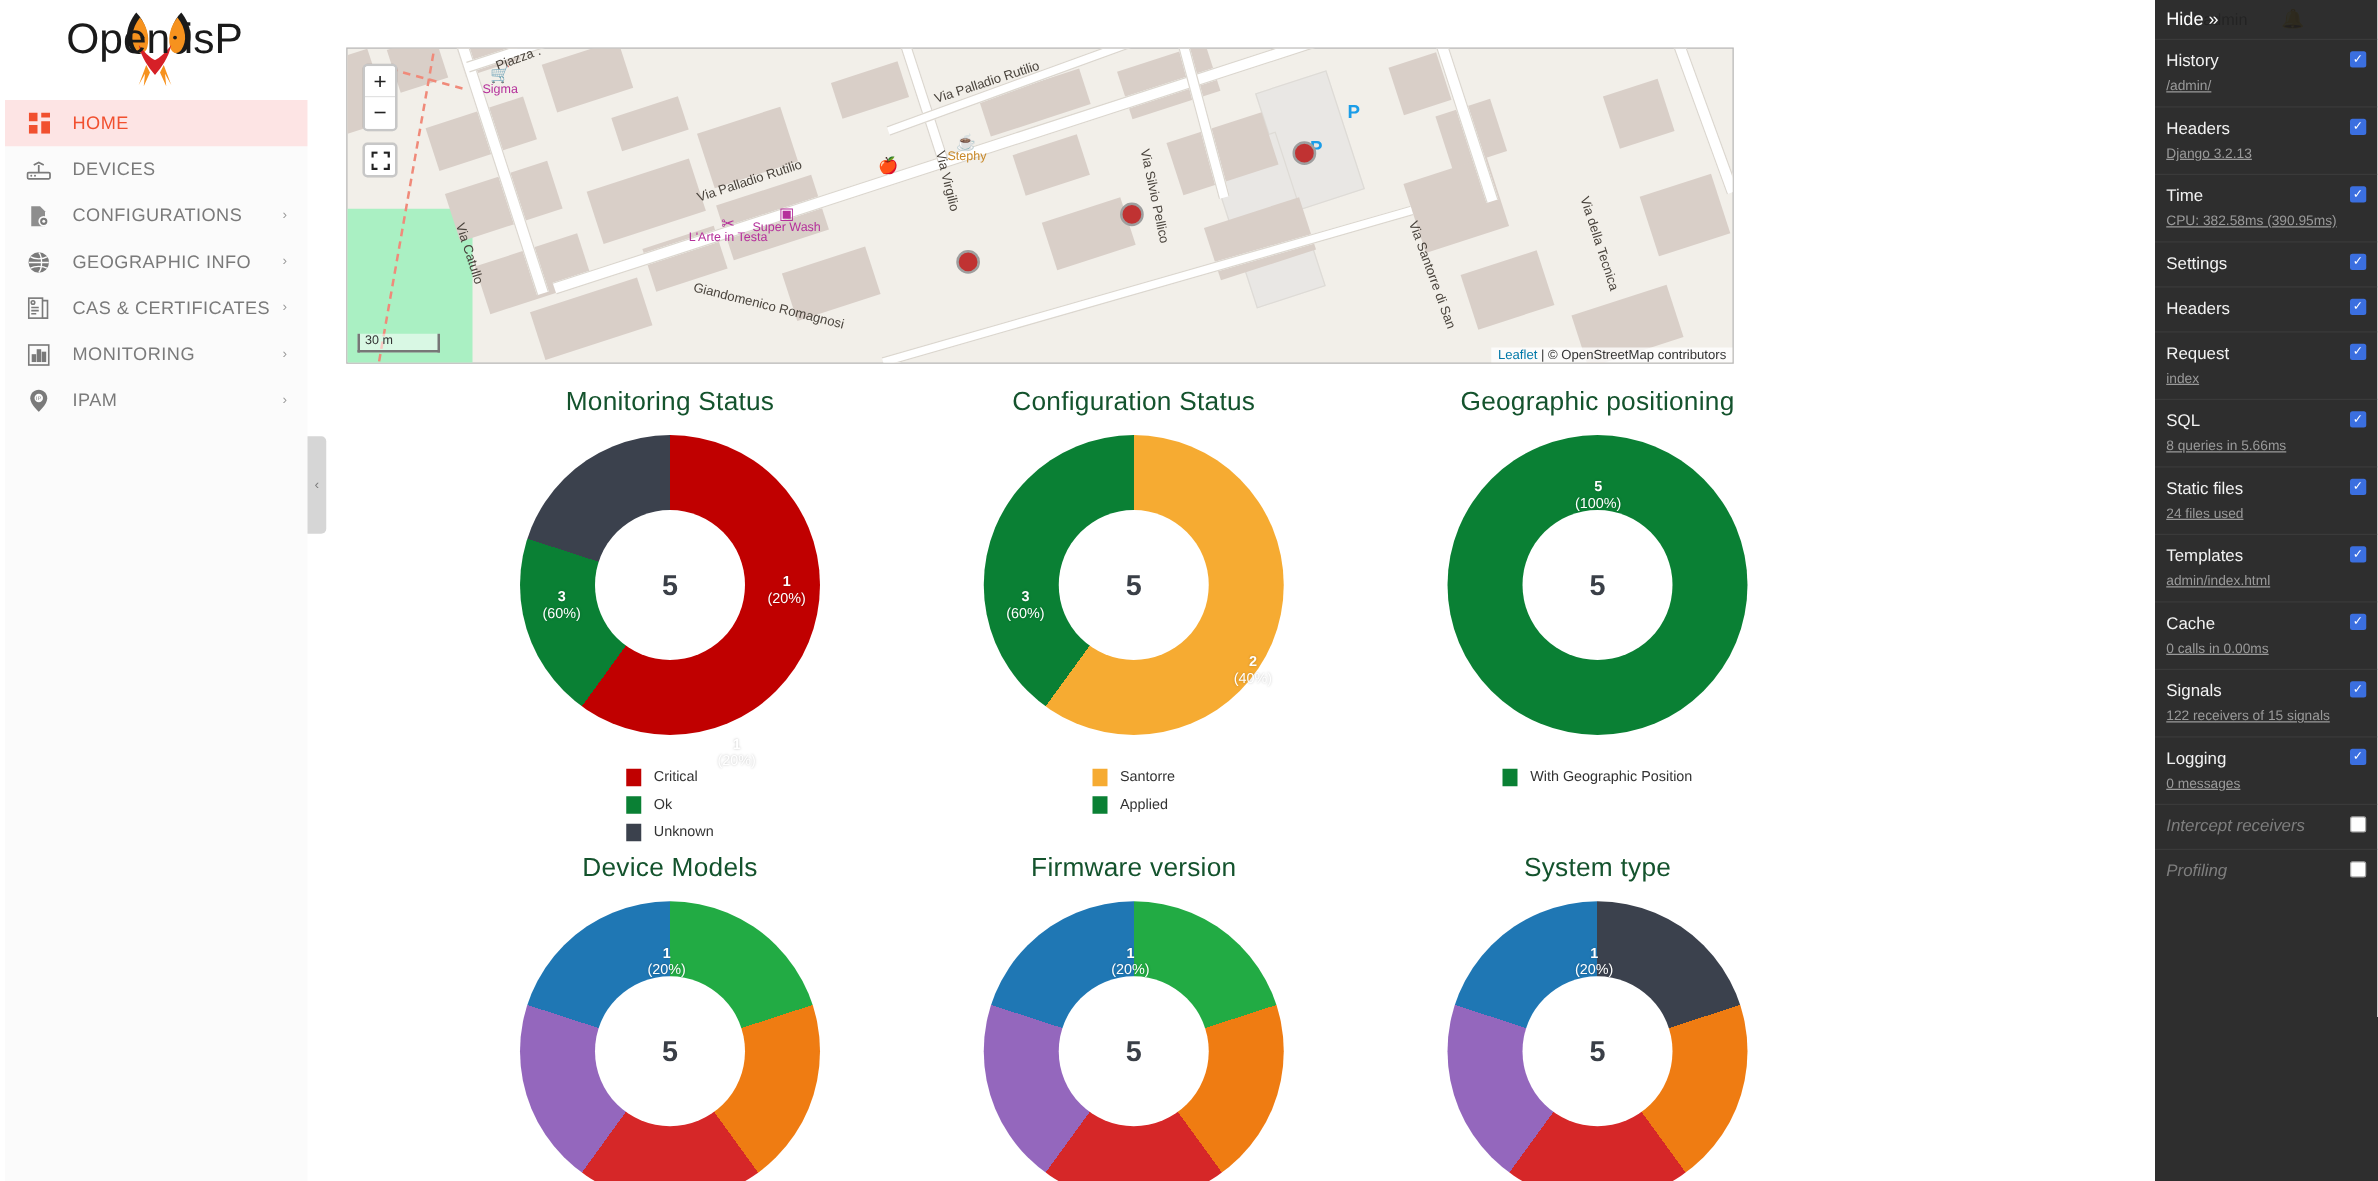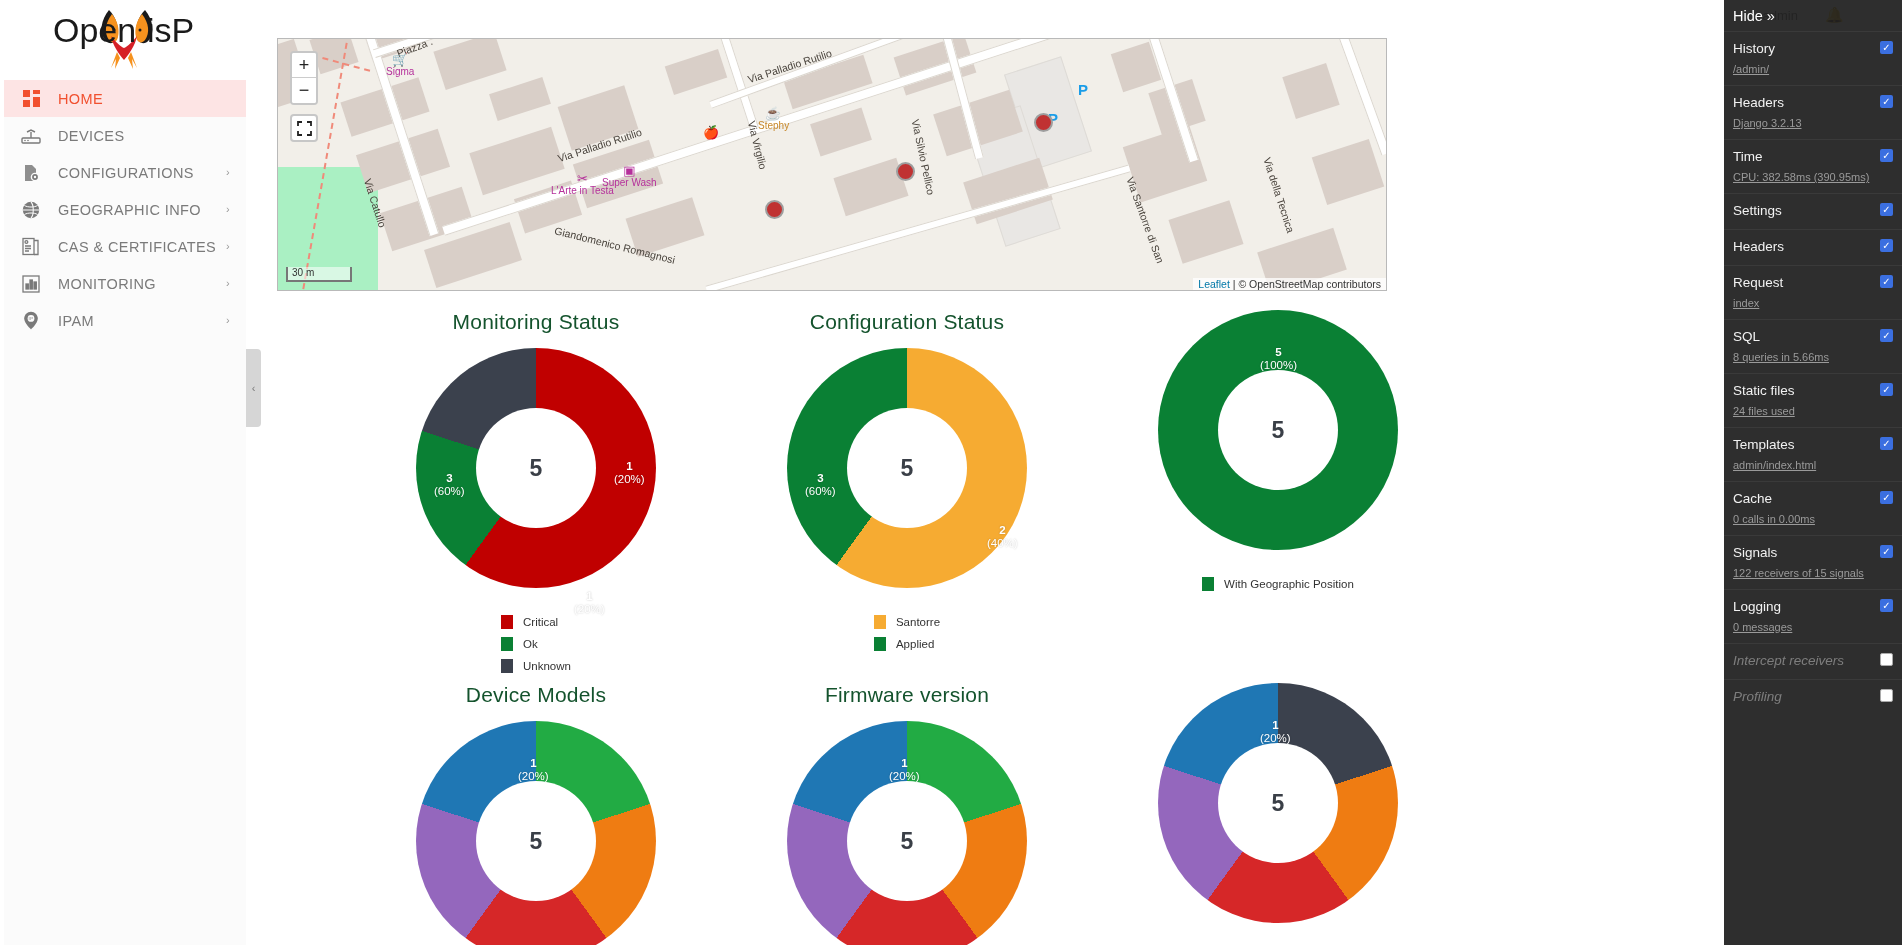--- a/index.html
+++ b/index.html
@@ -429,21 +429,21 @@
               <div>2</div>
               <div><span>(40%)</span></div>
             </div>
           </div><div class="legend"><div class="legend-row">
               <span class="legend-swatch" style="background:#f6ab32"></span>
               <span>Santorre</span>
             </div><div class="legend-row">
               <span class="legend-swatch" style="background:#0a8034"></span>
               <span>Applied</span>
             </div></div></div>
-        <div class="chart-cell" style="left: 792px;"><div class="donut-wrap">
+        <div class="chart-cell" style="left: 792px;"><div class="chart-title">Geographic positioning</div><div class="donut-wrap">
             <div class="donut" style="background: conic-gradient(rgb(10, 128, 52) 0deg, rgb(10, 128, 52) 360deg);"></div>
             <div class="donut-hole">5</div>
             <div class="slice-lbl" style="left: 102px; top: 36px;">
               <div>5</div>
               <div><span>(100%)</span></div>
             </div>
           </div><div class="legend"><div class="legend-row">
               <span class="legend-swatch" style="background:#0a8034"></span>
               <span>With Geographic Position</span>
             </div></div></div>
@@ -466,20 +466,21 @@
           <div class="donut-wrap">
             <div class="donut" style="background: conic-gradient(rgb(34, 171, 68) 0deg, rgb(34, 171, 68) 72deg, rgb(239, 124, 18) 72deg, rgb(239, 124, 18) 144deg, rgb(214, 39, 40) 144deg, rgb(214, 39, 40) 216deg, rgb(148, 103, 189) 216deg, rgb(148, 103, 189) 288deg, rgb(31, 119, 180) 288deg, rgb(31, 119, 180) 360deg);"></div>
             <div class="donut-hole">5</div>
             <div class="slice-lbl" style="left: 102px; top: 36px;">
               <div>1</div>
               <div><span>(20%)</span></div>
             </div>
           </div>
         </div>
         <div class="chart-cell" style="left: 792px;">
+          <div class="chart-title">System type</div>
           <div class="donut-wrap">
             <div class="donut" style="background: conic-gradient(rgb(59, 65, 77) 0deg, rgb(59, 65, 77) 72deg, rgb(239, 124, 18) 72deg, rgb(239, 124, 18) 144deg, rgb(214, 39, 40) 144deg, rgb(214, 39, 40) 216deg, rgb(148, 103, 189) 216deg, rgb(148, 103, 189) 288deg, rgb(31, 119, 180) 288deg, rgb(31, 119, 180) 360deg);"></div>
             <div class="donut-hole">5</div>
             <div class="slice-lbl" style="left: 102px; top: 36px;">
               <div>1</div>
               <div><span>(20%)</span></div>
             </div>
           </div>
         </div>
       </div>

